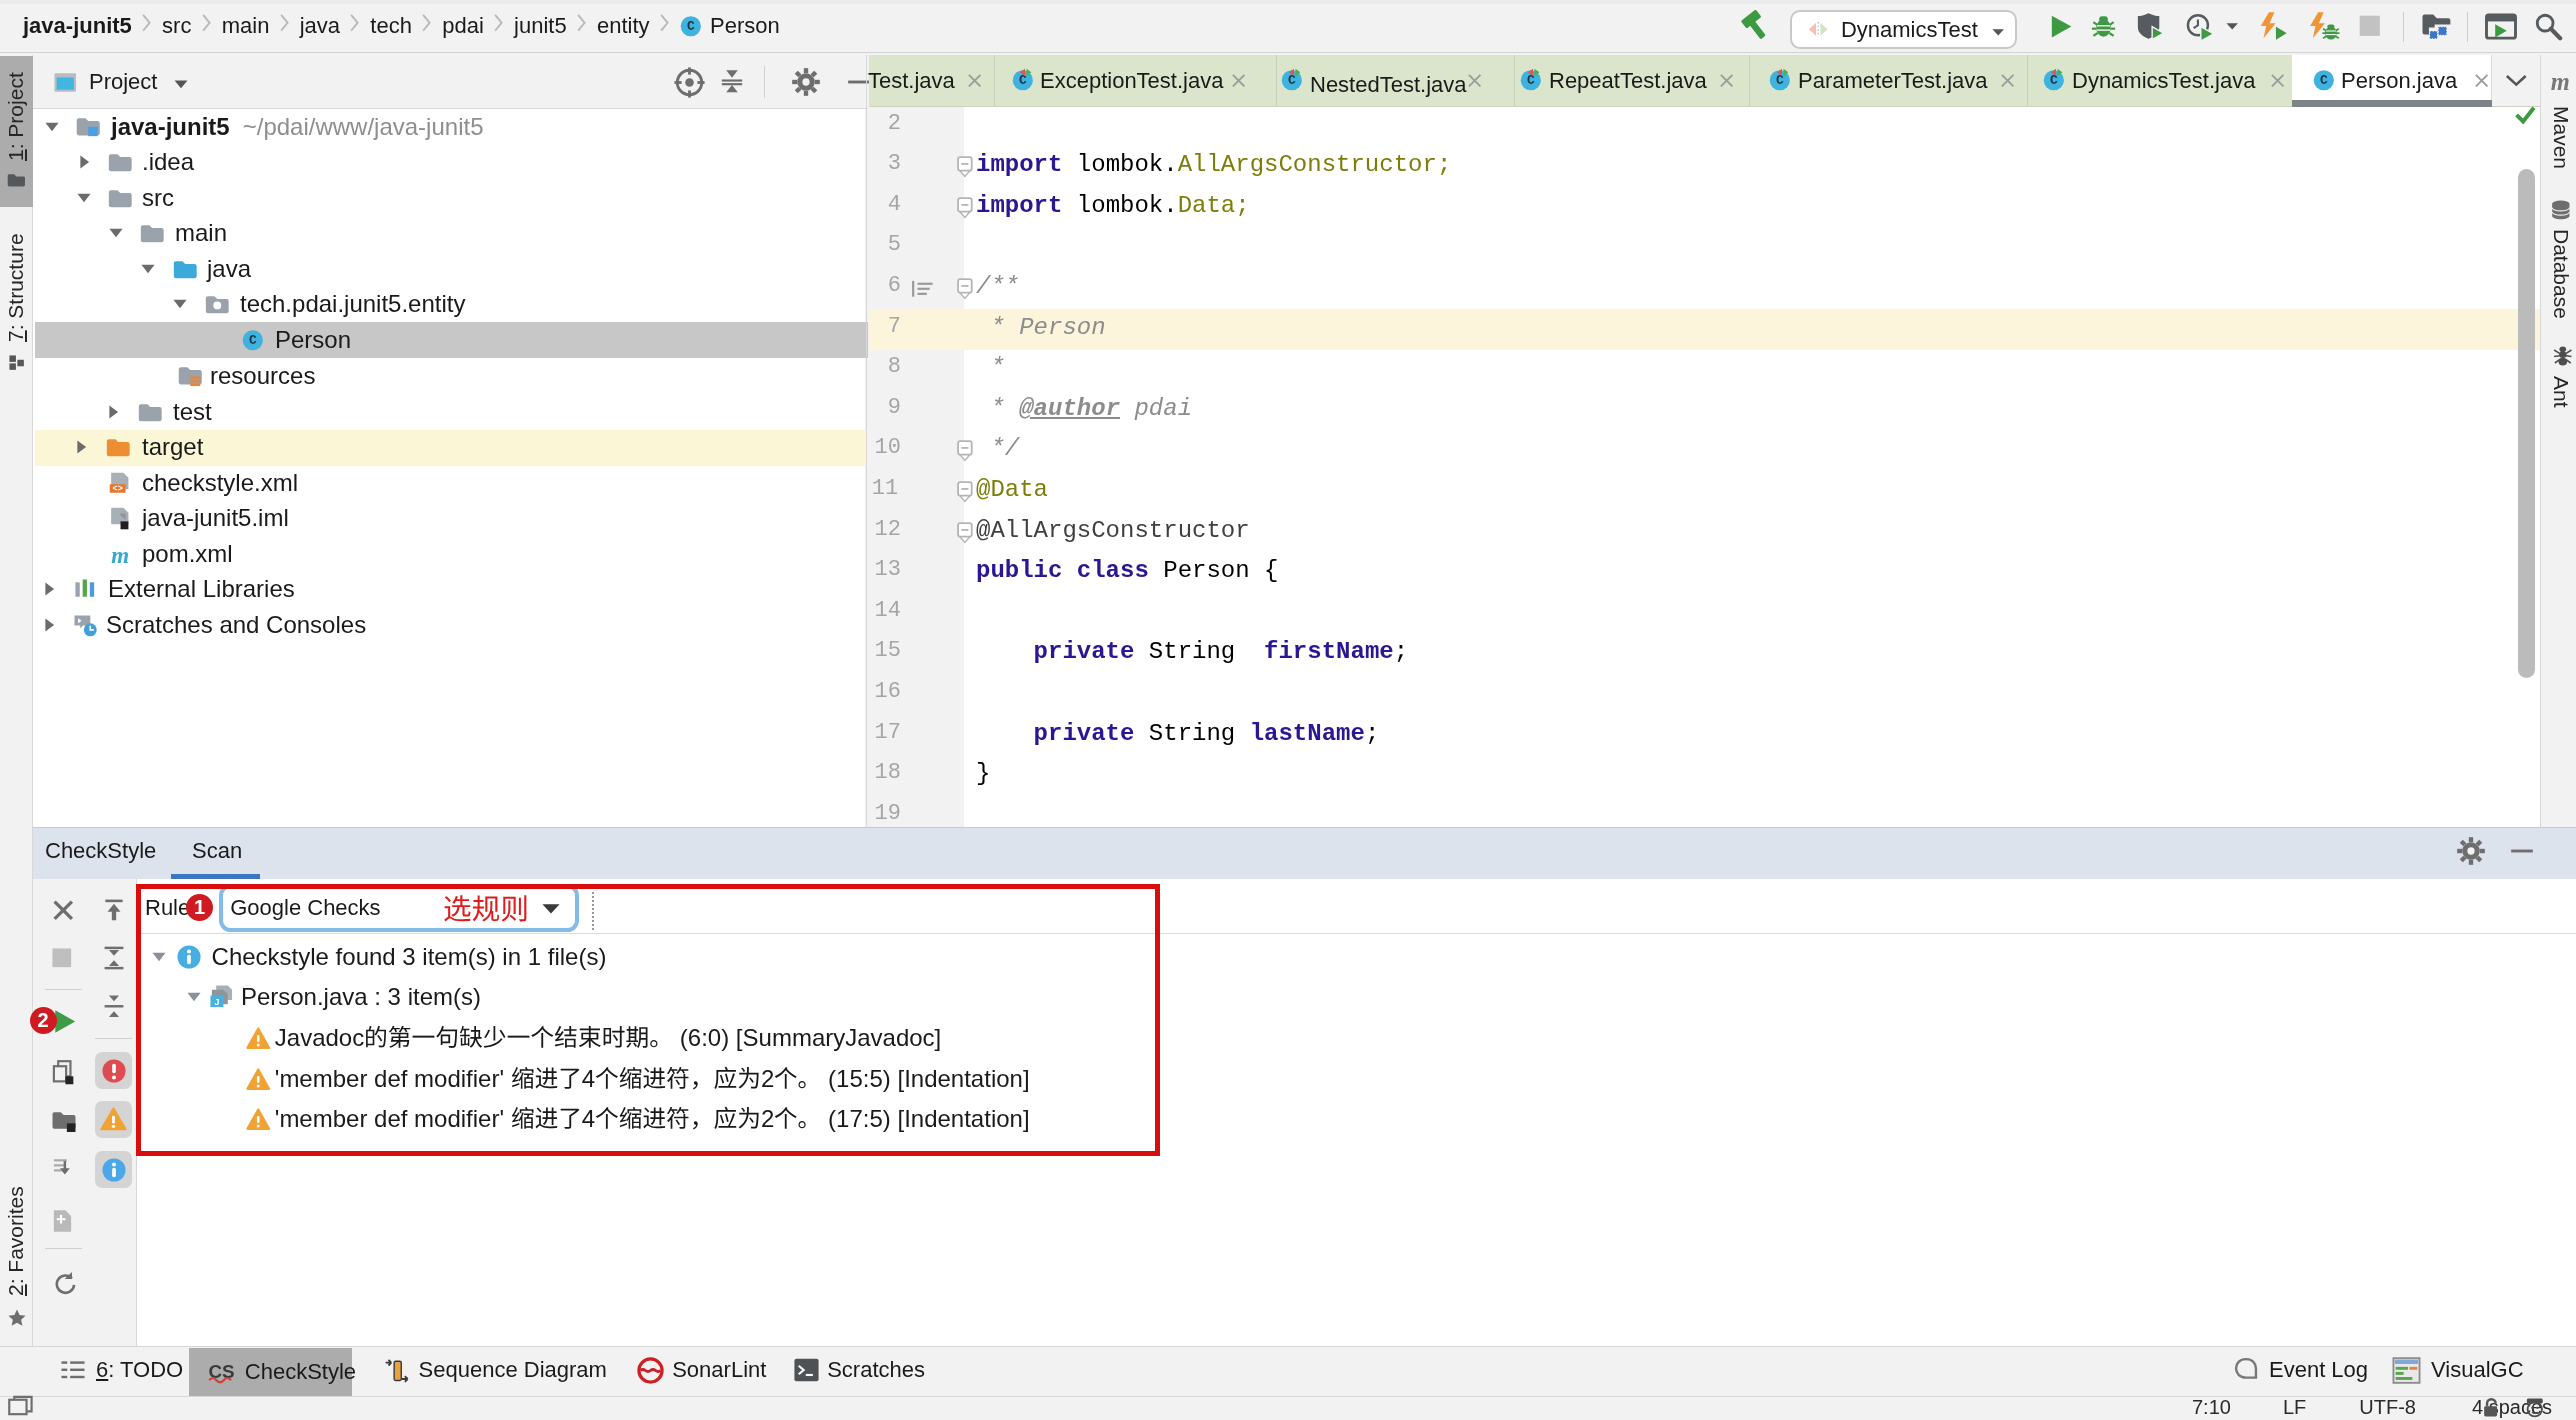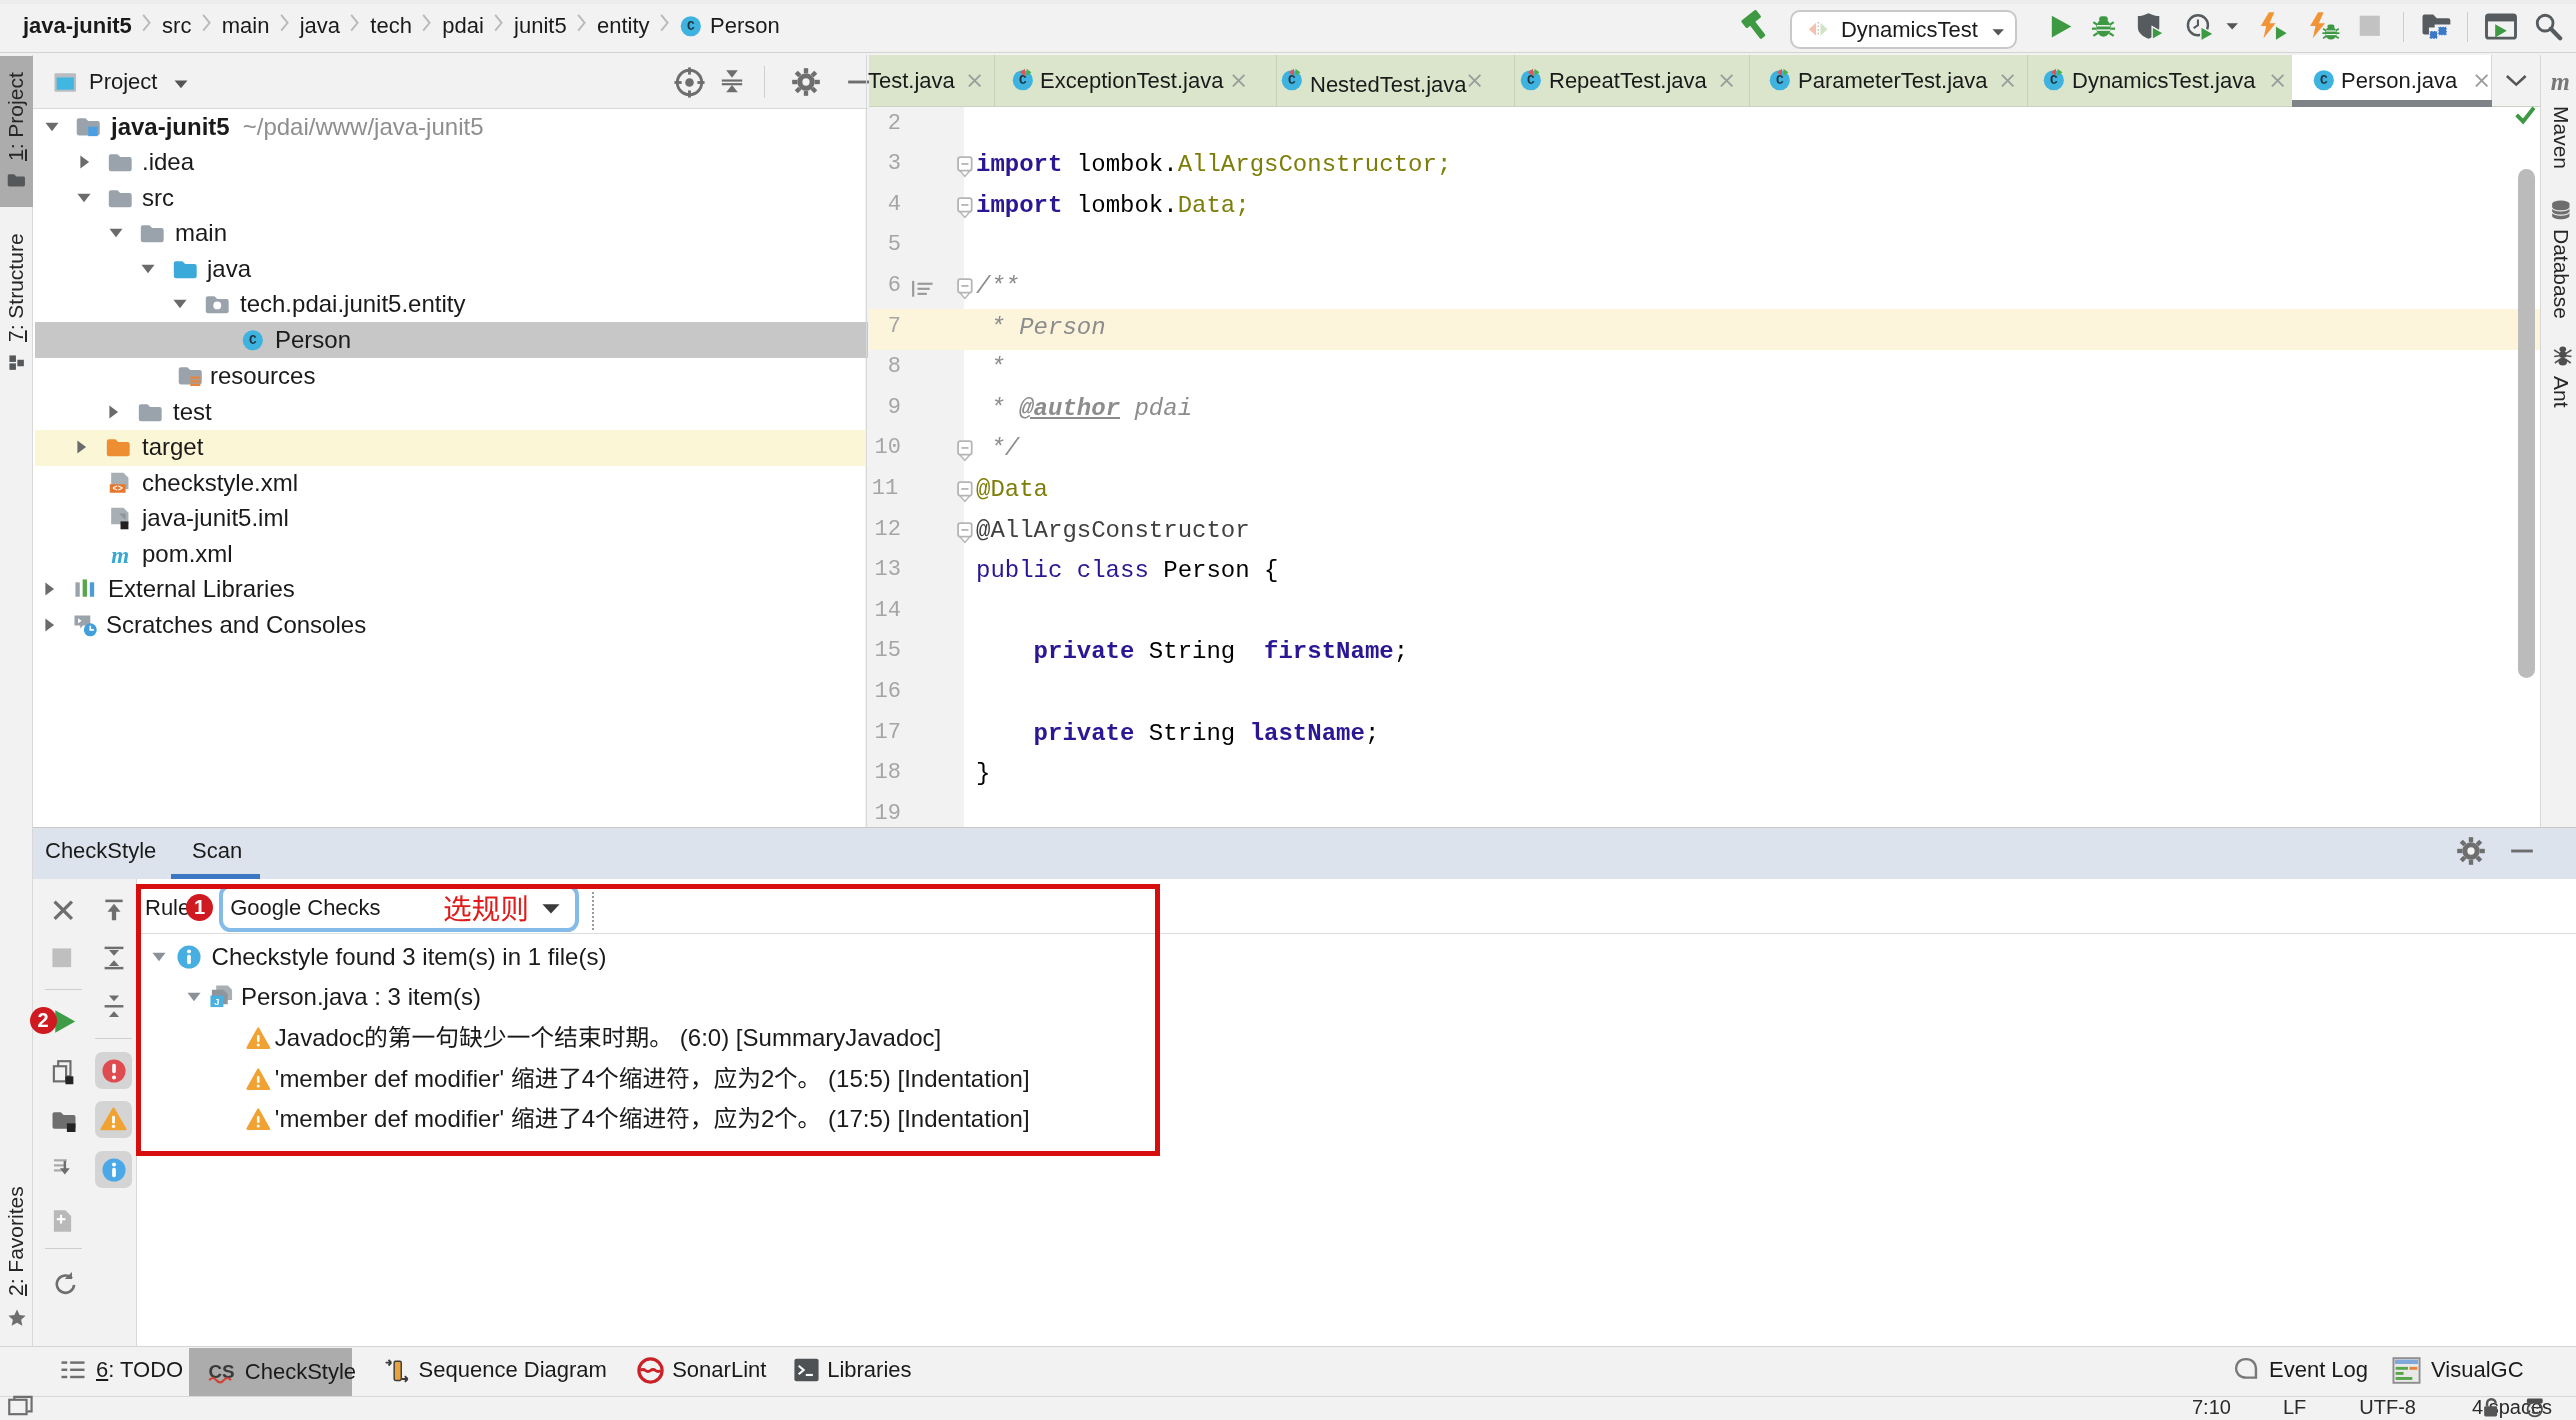--- a/index.html
+++ b/index.html
@@ -584,21 +584,21 @@
 <div class="abs mono" style="left:976px;top:354px;font-size:24px;white-space:pre"><span style="color:#8C8C8C;font-style:italic"> *</span></div>
 <div class="abs mono" style="left:869px;top:395px;width:32px;text-align:right;font-size:22px;color:#A5A5A5">9</div>
 <div class="abs mono" style="left:976px;top:395px;font-size:24px;white-space:pre"><span style="color:#8C8C8C;font-style:italic"> * </span><span style="color:#8C8C8C;font-weight:bold;font-style:italic;text-decoration:underline">@author</span><span style="color:#8C8C8C;font-style:italic"> pdai</span></div>
 <div class="abs mono" style="left:869px;top:435px;width:32px;text-align:right;font-size:22px;color:#A5A5A5">10</div>
 <div class="abs mono" style="left:976px;top:435px;font-size:24px;white-space:pre"><span style="color:#8C8C8C;font-style:italic"> */</span></div>
 <div class="abs mono" style="left:869px;top:476px;width:32px;text-align:center;font-size:22px;color:#A5A5A5">11</div>
 <div class="abs mono" style="left:976px;top:476px;font-size:24px;white-space:pre"><span style="color:#7D7D09">@Data</span></div>
 <div class="abs mono" style="left:869px;top:517px;width:32px;text-align:right;font-size:22px;color:#A5A5A5">12</div>
 <div class="abs mono" style="left:976px;top:517px;font-size:24px;white-space:pre"><span style="color:#404040">@AllArgsConstructor</span></div>
 <div class="abs mono" style="left:869px;top:557px;width:32px;text-align:right;font-size:22px;color:#A5A5A5">13</div>
-<div class="abs mono" style="left:976px;top:557px;font-size:24px;white-space:pre"><span style="color:#2B1693;font-weight:normal">public class</span><span style="color:#000000"> Person {</span></div>
+<div class="abs mono" style="left:976px;top:557px;font-size:24px;white-space:pre"><span style="color:#2B1693;font-weight:bold">public class</span><span style="color:#000000"> Person {</span></div>
 <div class="abs mono" style="left:869px;top:598px;width:32px;text-align:right;font-size:22px;color:#A5A5A5">14</div>
 <div class="abs mono" style="left:869px;top:638px;width:32px;text-align:right;font-size:22px;color:#A5A5A5">15</div>
 <div class="abs mono" style="left:976px;top:638px;font-size:24px;white-space:pre"><span style="color:#000000">    </span><span style="color:#2B1693;font-weight:bold">private</span><span style="color:#000000"> String  </span><span style="color:#2B1693;font-weight:bold">firstName</span><span style="color:#000000">;</span></div>
 <div class="abs mono" style="left:869px;top:679px;width:32px;text-align:right;font-size:22px;color:#A5A5A5">16</div>
 <div class="abs mono" style="left:869px;top:720px;width:32px;text-align:right;font-size:22px;color:#A5A5A5">17</div>
 <div class="abs mono" style="left:976px;top:720px;font-size:24px;white-space:pre"><span style="color:#000000">    </span><span style="color:#2B1693;font-weight:bold">private</span><span style="color:#000000"> String </span><span style="color:#2B1693;font-weight:bold">lastName</span><span style="color:#000000">;</span></div>
 <div class="abs mono" style="left:869px;top:760px;width:32px;text-align:right;font-size:22px;color:#A5A5A5">18</div>
 <div class="abs mono" style="left:976px;top:760px;font-size:24px;white-space:pre"><span style="color:#000000">}</span></div>
 <div class="abs mono" style="left:869px;top:801px;width:32px;text-align:right;font-size:22px;color:#A5A5A5">19</div>
 <div class="abs" style="left:957px;top:156px"><svg width="16.5" height="21.6" viewBox="0 0 23 30" style="">
@@ -970,21 +970,21 @@
       <path d="M6 20 q3.5-3 7 0 q3.5 3 7 0 q3.5-3 7 0 q3.5 3 7 0" stroke="#CB2026" stroke-width="4" fill="none"></path>
     </svg>
     <span>SonarLint</span>
   </div>
 <div class="abs row" style="left:793px;top:1346px;height:48px;gap:7.2px">
     <svg width="27" height="26" viewBox="0 0 38 36" style="">
       <rect x="2" y="2" width="34" height="32" rx="3" fill="#4E5254"></rect>
       <path d="M8 12 l7 6 -7 6" stroke="#fff" stroke-width="3" fill="none"></path>
       <line x1="18" y1="25" x2="28" y2="25" stroke="#fff" stroke-width="3"></line>
     </svg>
-    <span>Libraries</span>
+    <span>Scratches</span>
   </div>
 <div class="abs row" style="left:2233px;top:1346px;height:48px;gap:10px">
     <svg width="26" height="27" viewBox="0 0 36 38" style="">
       <path d="M18 3 C9 3 4 9 4 16 c0 7 5 13 14 13 h14 V16 C32 9 27 3 18 3 z" fill="none" stroke="#787878" stroke-width="3.4"></path>
     </svg>
     <span>Event Log</span>
   </div>
 <div class="abs row" style="left:2392px;top:1346px;height:48px;gap:10px">
     <svg width="29" height="29" viewBox="0 0 40 40" style="">
       <rect x="2" y="3" width="36" height="34" fill="#E8E8E8" stroke="#8E8E8E" stroke-width="2.6"></rect>

